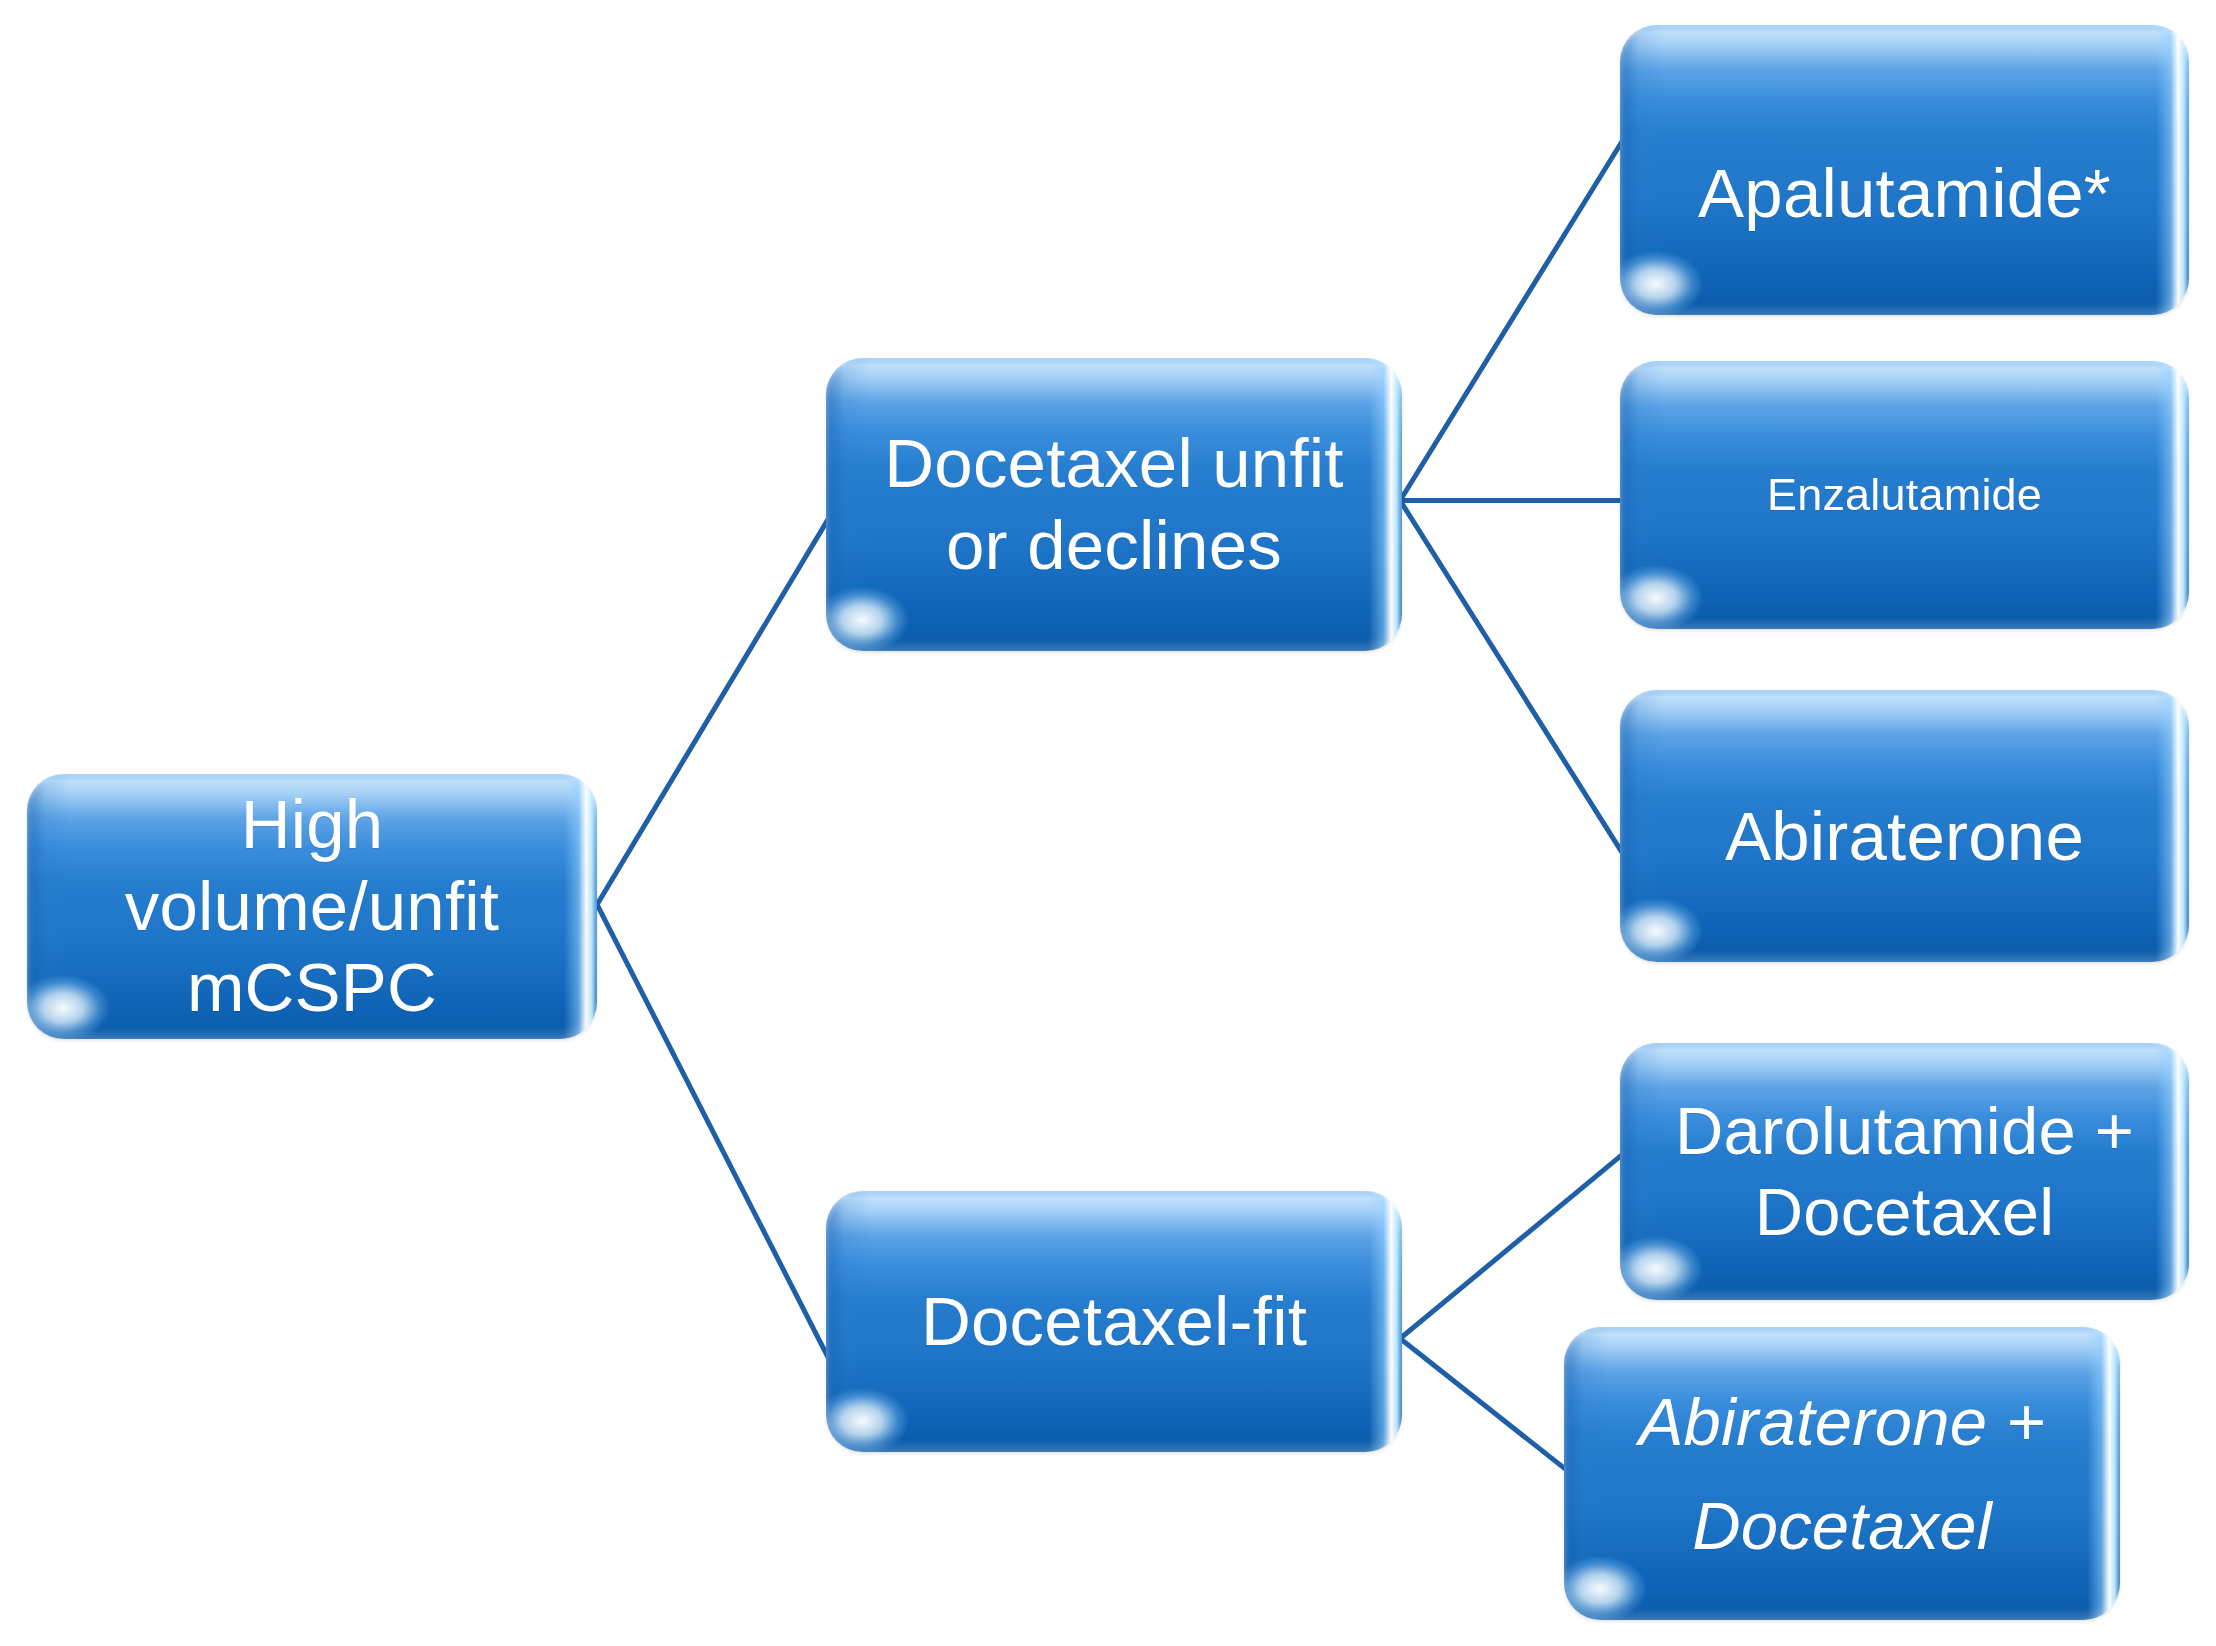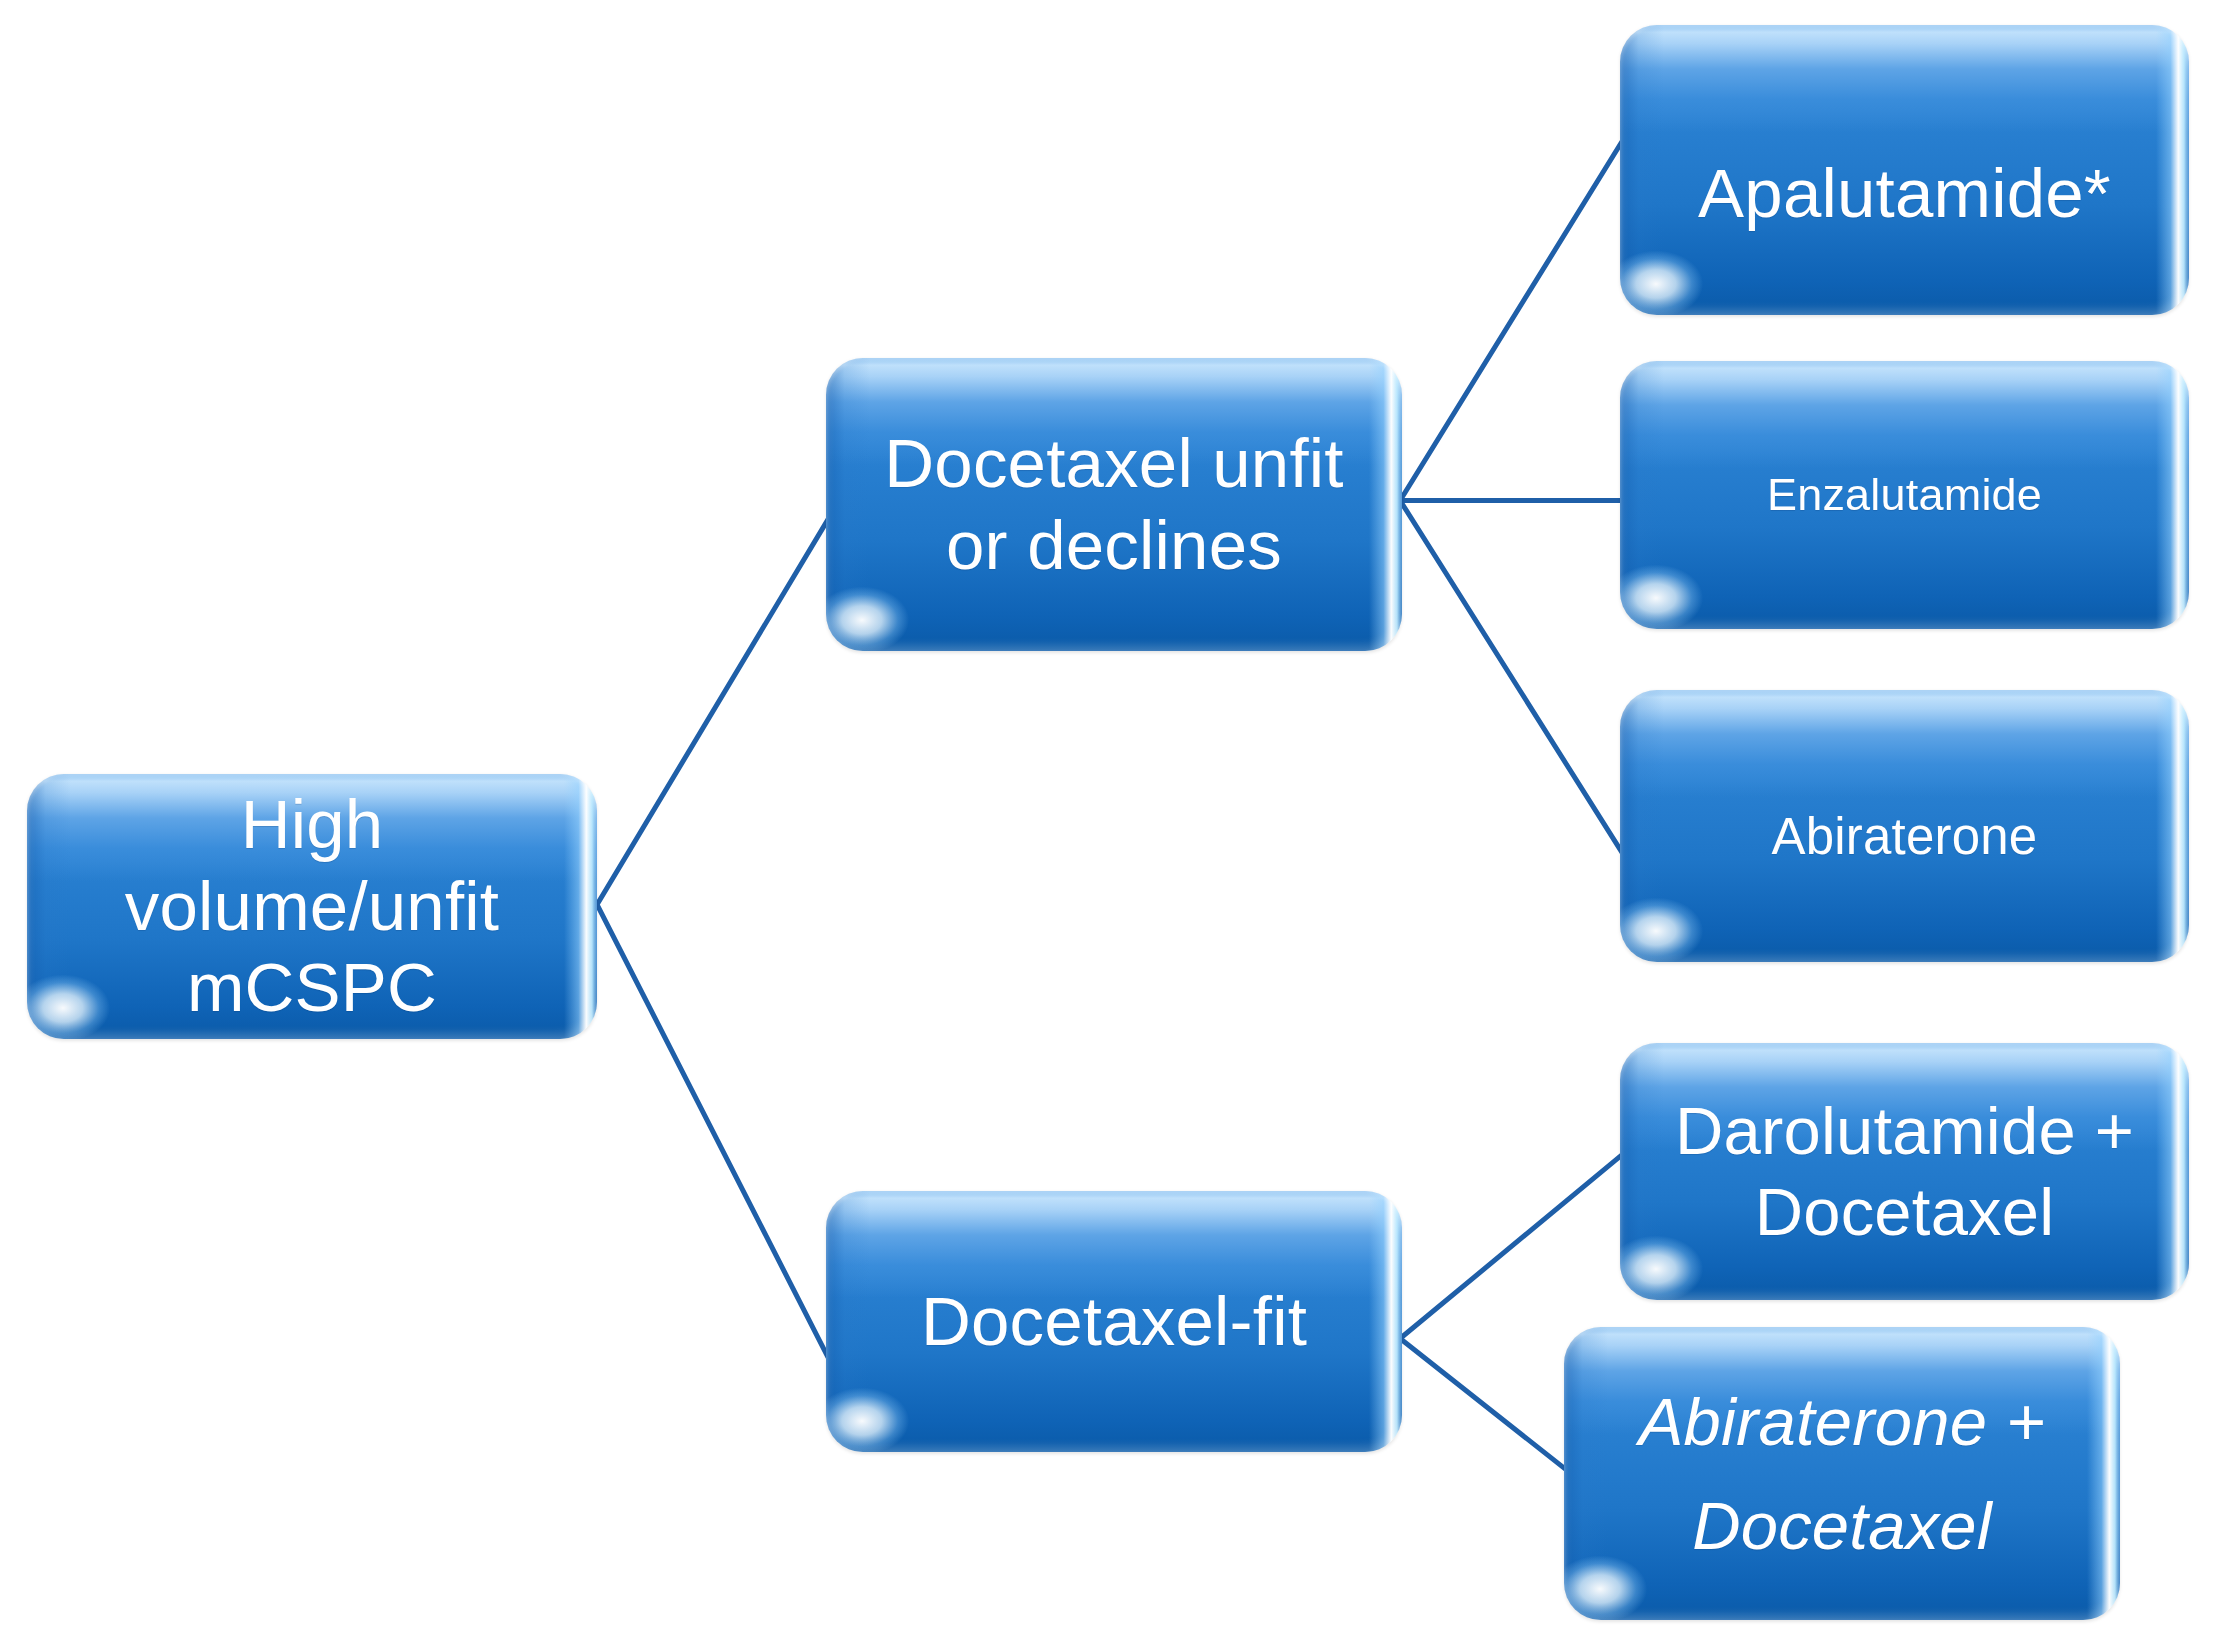--- a/index.html
+++ b/index.html
@@ -83,21 +83,21 @@
       <div class="node" style="left: 826px; top: 1191px; width: 576px; height: 261px;">
         <div class="label" style="font-size: 69px; line-height: 1.18;">Docetaxel-fit</div>
       </div>
       <div class="node" style="left: 1620px; top: 25px; width: 569px; height: 290px;">
         <div class="label" style="font-size: 69px; line-height: 1.18; transform: translateY(24px);">Apalutamide*</div>
       </div>
       <div class="node" style="left: 1620px; top: 361px; width: 569px; height: 268px;">
         <div class="label" style="font-size: 45px; line-height: 1.18;">Enzalutamide</div>
       </div>
       <div class="node" style="left: 1620px; top: 690px; width: 569px; height: 272px;">
-        <div class="label" style="font-size: 51px; line-height: 1.18; transform: translateY(11.4px);">Abiraterone</div>
+        <div class="label" style="font-size: 69px; line-height: 1.18; transform: translateY(11.4px);">Abiraterone</div>
       </div>
       <div class="node" style="left: 1620px; top: 1023px; width: 569px; height: 257px; margin-top: 20px;">
         <div class="label" style="font-size: 67px; line-height: 1.2;">Darolutamide +
 Docetaxel</div>
       </div>
       <div class="node" style="left: 1564px; top: 1327px; width: 556px; height: 293px; font-style: italic;">
         <div class="label" style="font-size: 67px; line-height: 1.55;">Abiraterone +
 Docetaxel</div>
       </div>
     </div>

